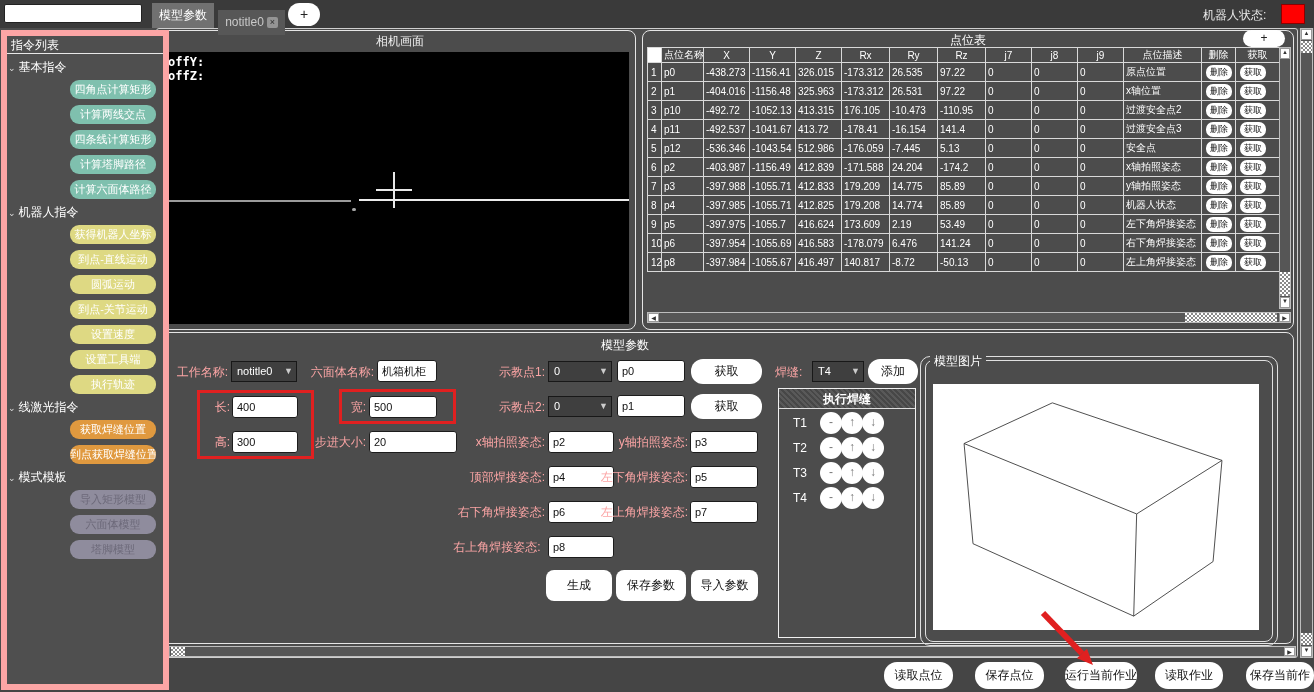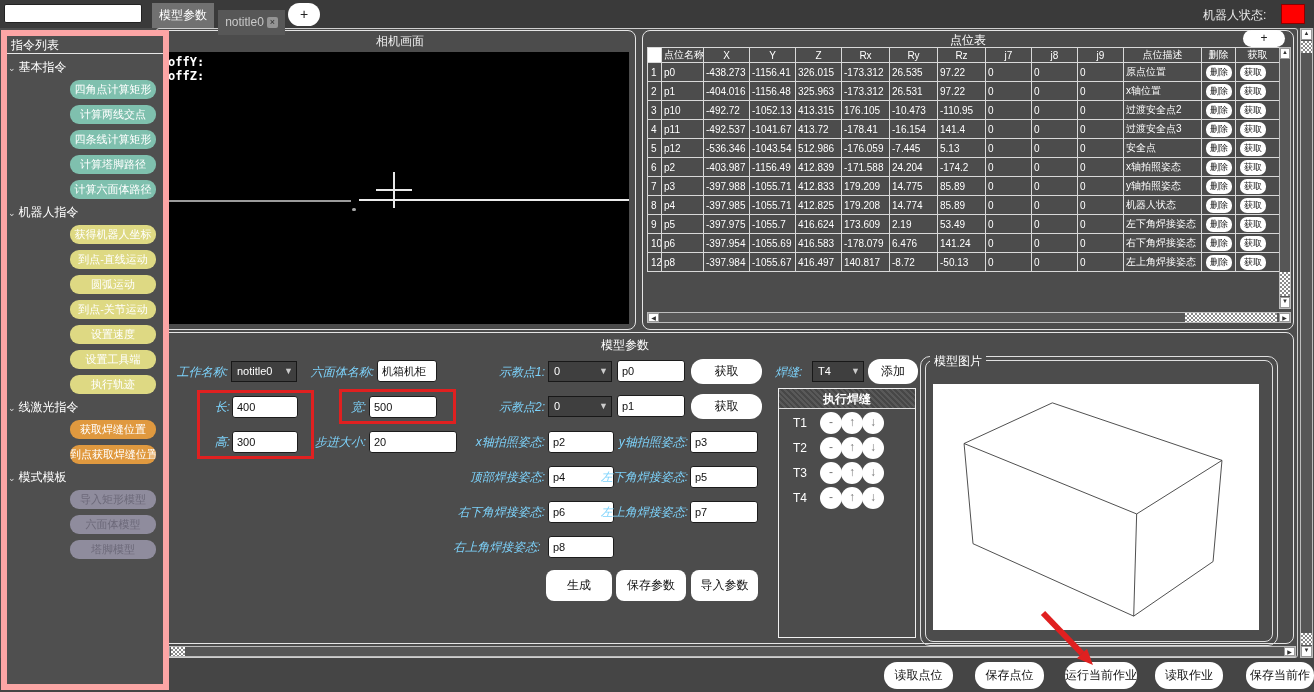--- a/index.html
+++ b/index.html
@@ -66,21 +66,21 @@
                      linear-gradient(45deg,#8a8a8a 25%,transparent 25%,transparent 75%,#8a8a8a 75%);
     background-size:4px 4px; background-position:0 0,2px 2px; }
   #tbl-vscroll { left:1279px; top:47px; width:12px; height:262px; }
   #tbl-hscroll { left:647px; top:312px; width:644px; height:11px; }
   #main-hscroll { left:158px; top:646px; width:1138px; height:11px; }
   #win-vscroll { left:1300px; top:28px; width:13px; height:630px; }
 
   
   #params-panel { position:absolute; left:158px; top:332px; width:1136px; height:312px; border:1px solid #e5e5e5; border-radius:8px; }
   #params-title { position:absolute; left:575px; top:337px; width:100px; text-align:center; color:#fff; font-size:12px; }
-  .lbl { position:absolute; color:#7dd3fc; font-size:12px; line-height:22px; text-align:right; white-space:nowrap;font-style:italic; }
+  .lbl { position:absolute; color:#fca5a5; font-size:12px; line-height:22px; text-align:right; white-space:nowrap; }
   .tin { position:absolute; height:22px; background:#fff; border:1px solid #1c1c1c; border-radius:3px;
     font-size:11px; color:#111; padding:0 4px; font-family:inherit; }
   .dd { position:absolute; height:21px; background:#3f3f3f; border:1px solid #181818; color:#fff; font-size:11px;
     line-height:19px; padding:0 3px 0 5px; display:flex; justify-content:space-between; }
   .dda { color:#ccc; font-size:9px; }
   .wbtn { position:absolute; height:25px; background:#fff; border-radius:12px; font-size:12px; color:#111;
     text-align:center; line-height:25px; cursor:pointer; }
   .wbtn2 { position:absolute; height:31px; background:#fff; border-radius:8px; font-size:12px; color:#111;
     text-align:center; line-height:31px; top:570px; cursor:pointer; }
 

